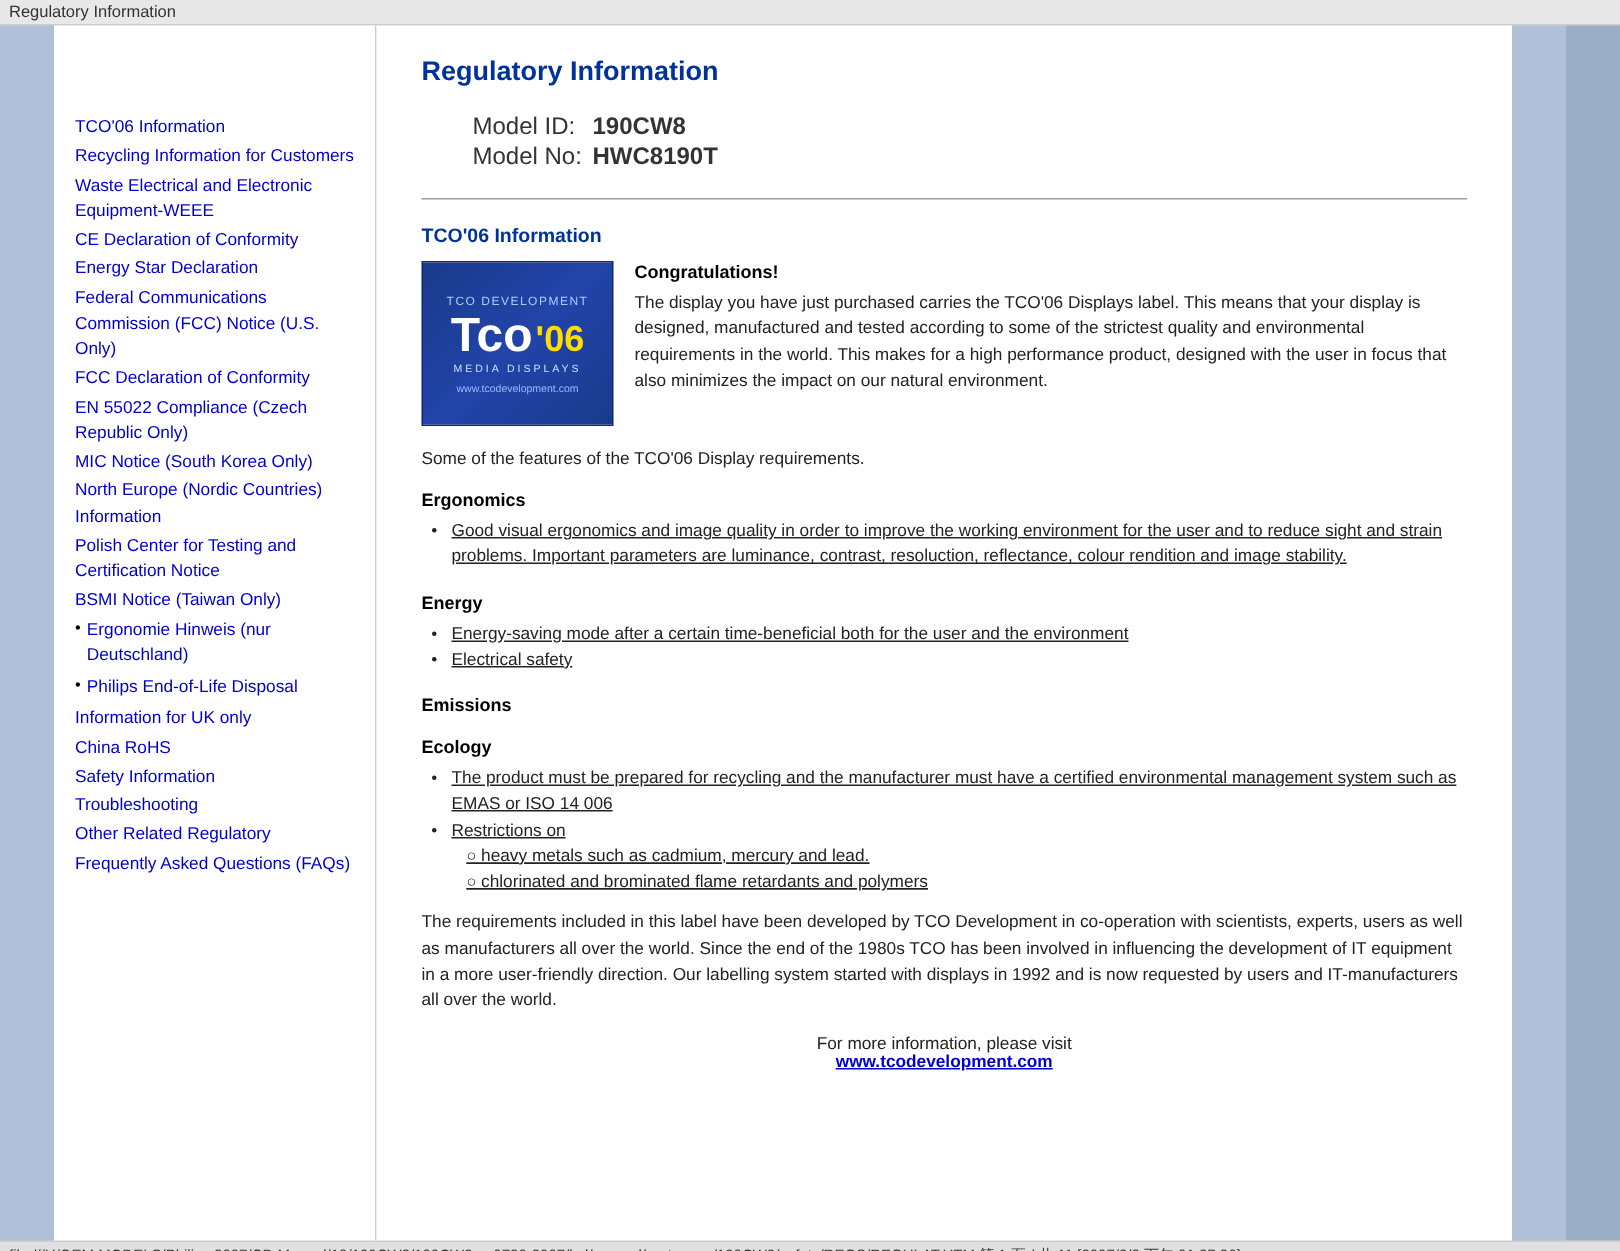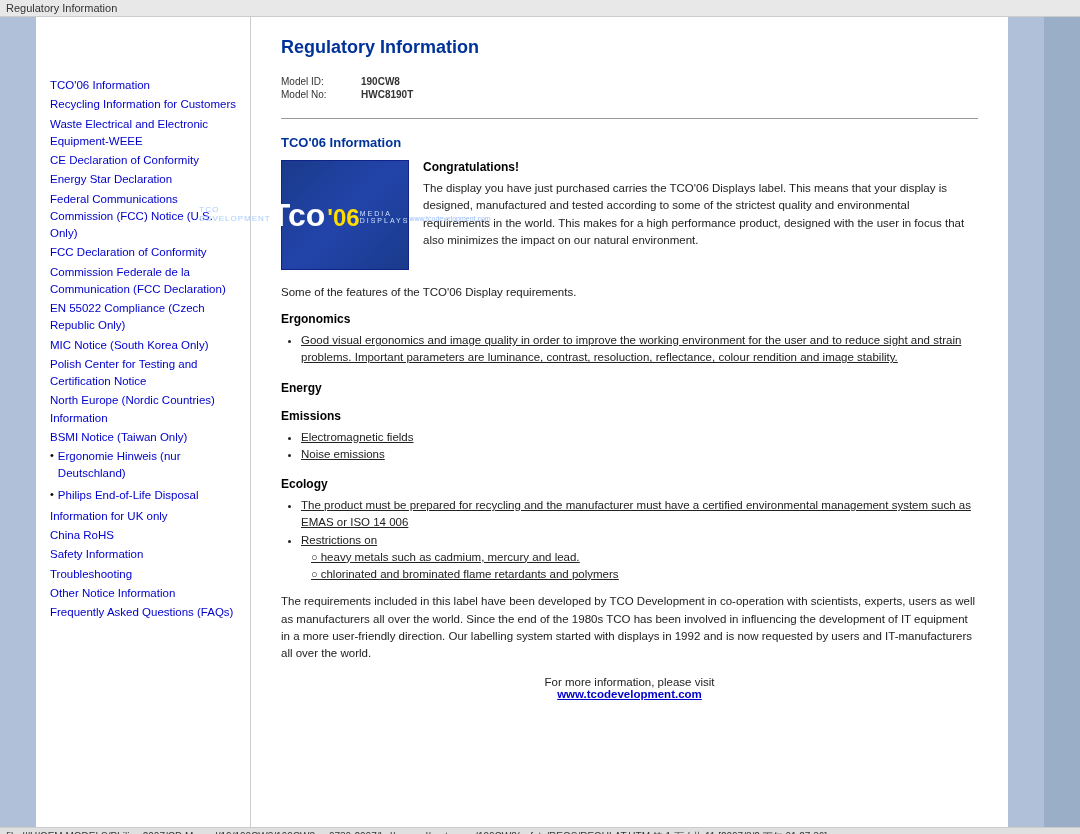--- a/index.html
+++ b/index.html
@@ -77,21 +77,22 @@
       color: #003399;
       margin-bottom: 18px;
       border-bottom: none;
     }
     .model-table {
       margin-bottom: 18px;
     }
     .model-row {
       display: flex;
       margin-bottom: 2px;
-      font-size: 10px;
+      font-size: 16px;
+      margin-left: 34px;
     }
     .model-label {
       width: 80px;
       color: #333;
     }
     .model-value {
       color: #333;
       font-weight: bold;
     }
     .divider {
@@ -117,21 +118,21 @@
       margin-bottom: 16px;
       align-items: flex-start;
       gap: 14px;
     }
     .tco-logo-box {
       width: 128px;
       height: 110px;
       background: linear-gradient(135deg, #1a3a8a 0%, #2244aa 50%, #1a3a8a 100%);
       flex-shrink: 0;
       display: flex;
-      flex-direction: row;
+      flex-direction: column;
       align-items: center;
       justify-content: center;
       color: #fff;
       position: relative;
       border: 1px solid #112288;
     }
     .tco-logo-top {
       font-size: 8px;
       color: #aaccff;
       letter-spacing: 1px;
@@ -236,39 +237,38 @@
   <div id="sidebar">
     <div id="sidebar-links">
 
     <a href="#">TCO'06 Information</a>
         <a href="#">Recycling Information for Customers</a>
         <a href="#">Waste Electrical and Electronic Equipment-WEEE</a>
         <a href="#">CE Declaration of Conformity</a>
         <a href="#">Energy Star Declaration</a>
         <a href="#">Federal Communications Commission (FCC) Notice (U.S. Only)</a>
         <a href="#">FCC Declaration of Conformity</a>
-        <a href="#">Commission Federale de la Communication (FCC Declaration)</a>
         <a href="#">EN 55022 Compliance (Czech Republic Only)</a>
         <a href="#">MIC Notice (South Korea Only)</a>
+        <a href="#">North Europe (Nordic Countries) Information</a>
         <a href="#">Polish Center for Testing and Certification Notice</a>
-        <a href="#">North Europe (Nordic Countries) Information</a>
         <a href="#">BSMI Notice (Taiwan Only)</a>
         <div class="sidebar-bullet">
           <span class="sidebar-bullet-dot">•</span>
           <a href="#">Ergonomie Hinweis (nur Deutschland)</a>
         </div>
         <div class="sidebar-bullet">
           <span class="sidebar-bullet-dot">•</span>
           <a href="#">Philips End-of-Life Disposal</a>
         </div>
         <a href="#">Information for UK only</a>
         <a href="#">China RoHS</a>
         <a href="#">Safety Information</a>
         <a href="#">Troubleshooting</a>
-        <a href="#">Other Notice Information</a>
+        <a href="#">Other Related Regulatory</a>
         <a href="#">Frequently Asked Questions (FAQs)</a>
       </div>
   </div>
 
   <div id="main-content">
     <h1 class="page-title">Regulatory Information</h1>
 
     <div class="model-table">
       <div class="model-row">
         <span class="model-label">Model ID:</span>
@@ -301,26 +301,26 @@
     </div>
 
     <p class="features-intro">Some of the features of the TCO'06 Display requirements.</p>
 
     <h3 class="subsection-title">Ergonomics</h3>
     <ul class="bullet-list">
       <li>Good visual ergonomics and image quality in order to improve the working environment for the user and to reduce sight and strain problems. Important parameters are luminance, contrast, resoluction, reflectance, colour rendition and image stability.</li>
     </ul>
 
     <h3 class="subsection-title">Energy</h3>
+    <ul class="bullet-list">
+      <li>Energy-saving mode after a certain time-beneficial both for the user and the environment</li>
+      <li>Electrical safety</li>
+    </ul>
 
     <h3 class="subsection-title">Emissions</h3>
-    <ul class="bullet-list">
-      <li>Electromagnetic fields</li>
-      <li>Noise emissions</li>
-    </ul>
 
     <h3 class="subsection-title">Ecology</h3>
     <ul class="bullet-list">
       <li>The product must be prepared for recycling and the manufacturer must have a certified environmental management system such as EMAS or ISO 14 006</li>
       <li>
         <span>Restrictions on</span>
         <ul class="sub-bullet-list">
           <li>heavy metals such as cadmium, mercury and lead.</li>
           <li>chlorinated and brominated flame retardants and polymers</li>
         </ul>

